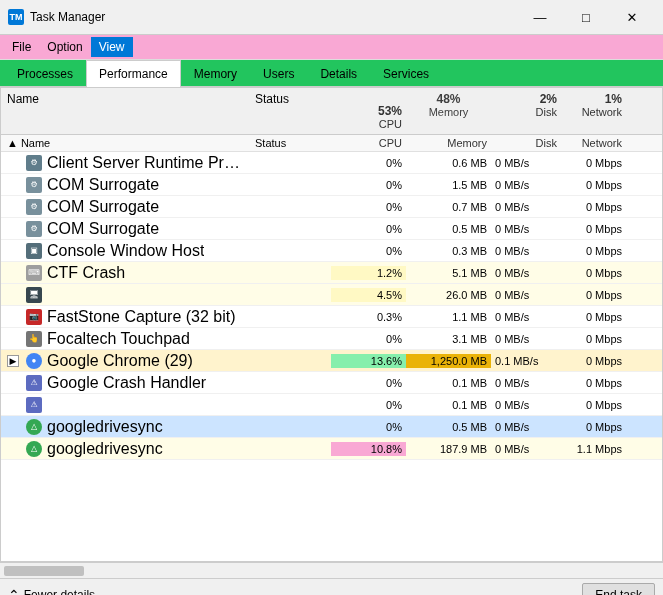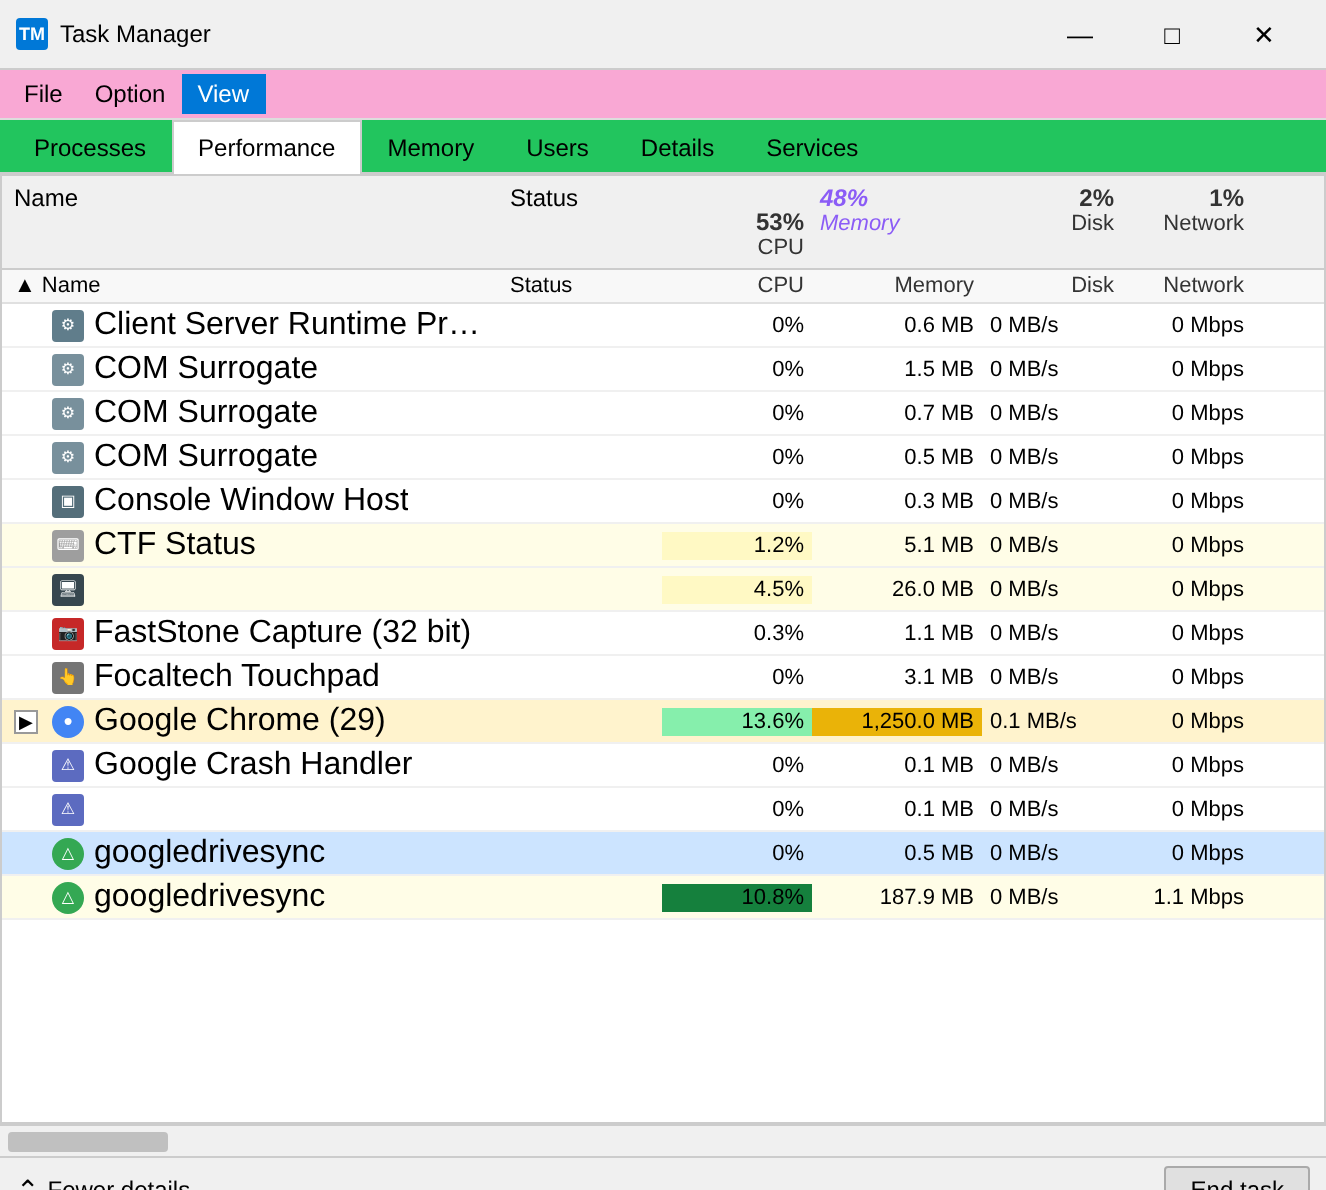--- a/index.html
+++ b/index.html
@@ -127,21 +127,21 @@
       padding: 0 2px;
     }
     .scroll-thumb {
       width: 80px;
       height: 10px;
       background: #c0c0c0;
       border-radius: 2px;
       margin-left: 2px;
     }
     .stat-cpu { flex: 0 0 75px; text-align: right; padding: 2px 4px; font-size: 12px; font-weight: bold; color: #333; }
-    .stat-memory { flex: 0 0 85px; text-align: left; padding: 2px 4px; font-size: 12px; font-weight: bold; color: #8b5cf6; font-style: italic; }
+    .stat-memory { flex: 0 0 85px; text-align: center; padding: 2px 4px; font-size: 12px; font-weight: bold; color: #404040; }
     .stat-disk { flex: 0 0 70px; text-align: right; padding: 2px 4px; font-size: 12px; font-weight: bold; color: #333; }
     .stat-network { flex: 0 0 65px; text-align: right; padding: 2px 4px; font-size: 12px; font-weight: bold; color: #333; }
   </style>
 </head>
 <body>
 
 <div class="title-bar">
   <div class="title-bar-left">
     <span style="width:16px;height:16px;background:#0078d7;border-radius:2px;display:flex;align-items:center;justify-content:center;color:white;font-size:9px;font-weight:bold;">TM</span>
     <span>Task Manager</span>
@@ -263,21 +263,21 @@
         <div class="cell-status"></div>
         <div class="cell-cpu">0%</div>
         <div class="cell-memory">0.3 MB</div>
         <div class="cell-disk">0 MB/s</div>
         <div class="cell-network">0 Mbps</div>
       </div>
       <div class="row" style="background: rgb(255, 253, 231);">
         <div class="cell-name">
           <div style="width: 14px; flex-shrink: 0;"></div>
           <div class="process-icon" style="background: rgb(158, 158, 158); border-radius: 2px; color: white; font-size: 8px; display: flex; align-items: center; justify-content: center; width: 16px; height: 16px; flex-shrink: 0;">⌨</div>
-          <span class="process-name">CTF Status</span>
+          <span class="process-name">CTF Crash</span>
         </div>
         <div class="cell-status"></div>
         <div class="cell-cpu" style="background: rgb(255, 249, 196);">1.2%</div>
         <div class="cell-memory">5.1 MB</div>
         <div class="cell-disk">0 MB/s</div>
         <div class="cell-network">0 Mbps</div>
       </div>
       <div class="row" style="background: rgb(255, 253, 231);">
         <div class="cell-name">
           <div style="width: 14px; flex-shrink: 0;"></div>
@@ -360,21 +360,21 @@
         <div class="cell-disk">0 MB/s</div>
         <div class="cell-network">0 Mbps</div>
       </div>
       <div class="row" style="background: rgb(255, 253, 231);">
         <div class="cell-name">
           <div style="width: 14px; flex-shrink: 0;"></div>
           <div class="process-icon" style="background: rgb(52, 168, 83); border-radius: 50%; color: white; font-size: 8px; display: flex; align-items: center; justify-content: center; width: 16px; height: 16px; flex-shrink: 0;">△</div>
           <span class="process-name">googledrivesync</span>
         </div>
         <div class="cell-status"></div>
-        <div class="cell-cpu" style="background: #15803d;">10.8%</div>
+        <div class="cell-cpu" style="background: #f9a8d4;">10.8%</div>
         <div class="cell-memory">187.9 MB</div>
         <div class="cell-disk">0 MB/s</div>
         <div class="cell-network">1.1 Mbps</div>
       </div>
     </div>
 </div>
 
 <div class="scrollbar-x">
   <div class="scroll-thumb"></div>
 </div>

